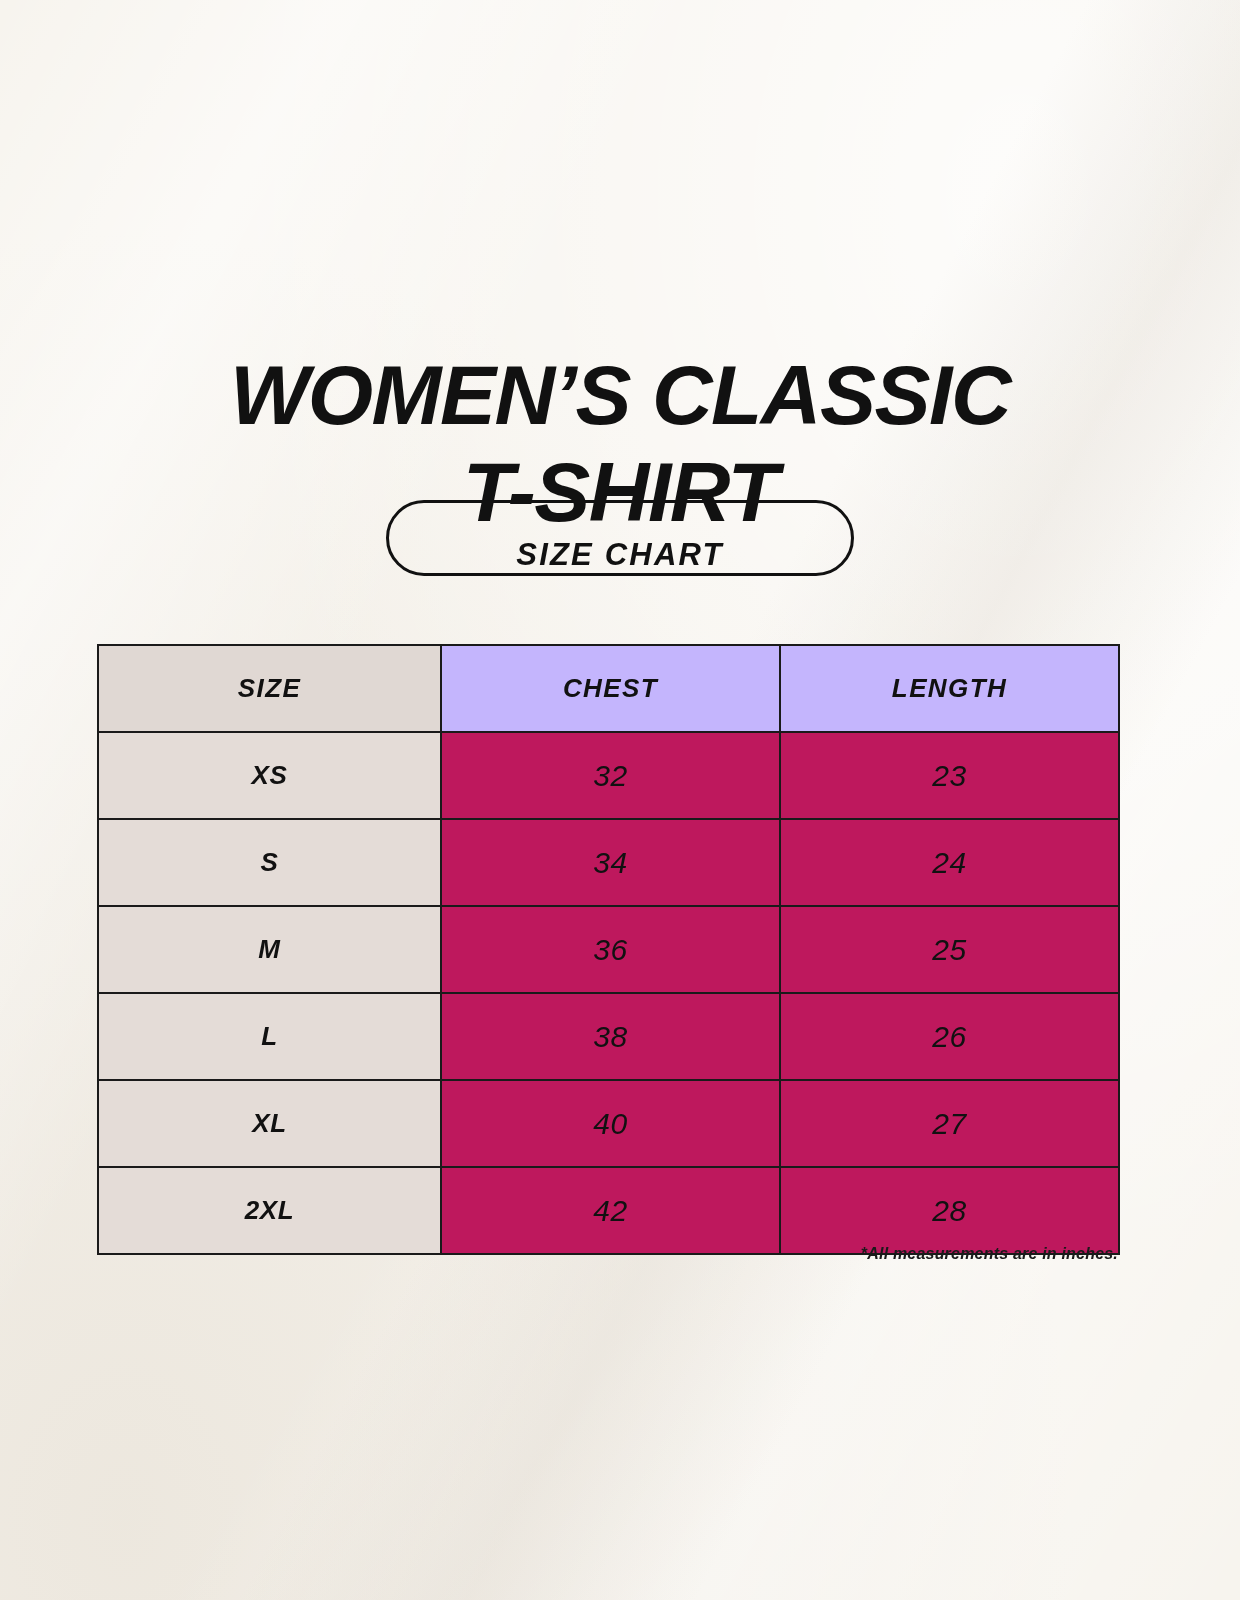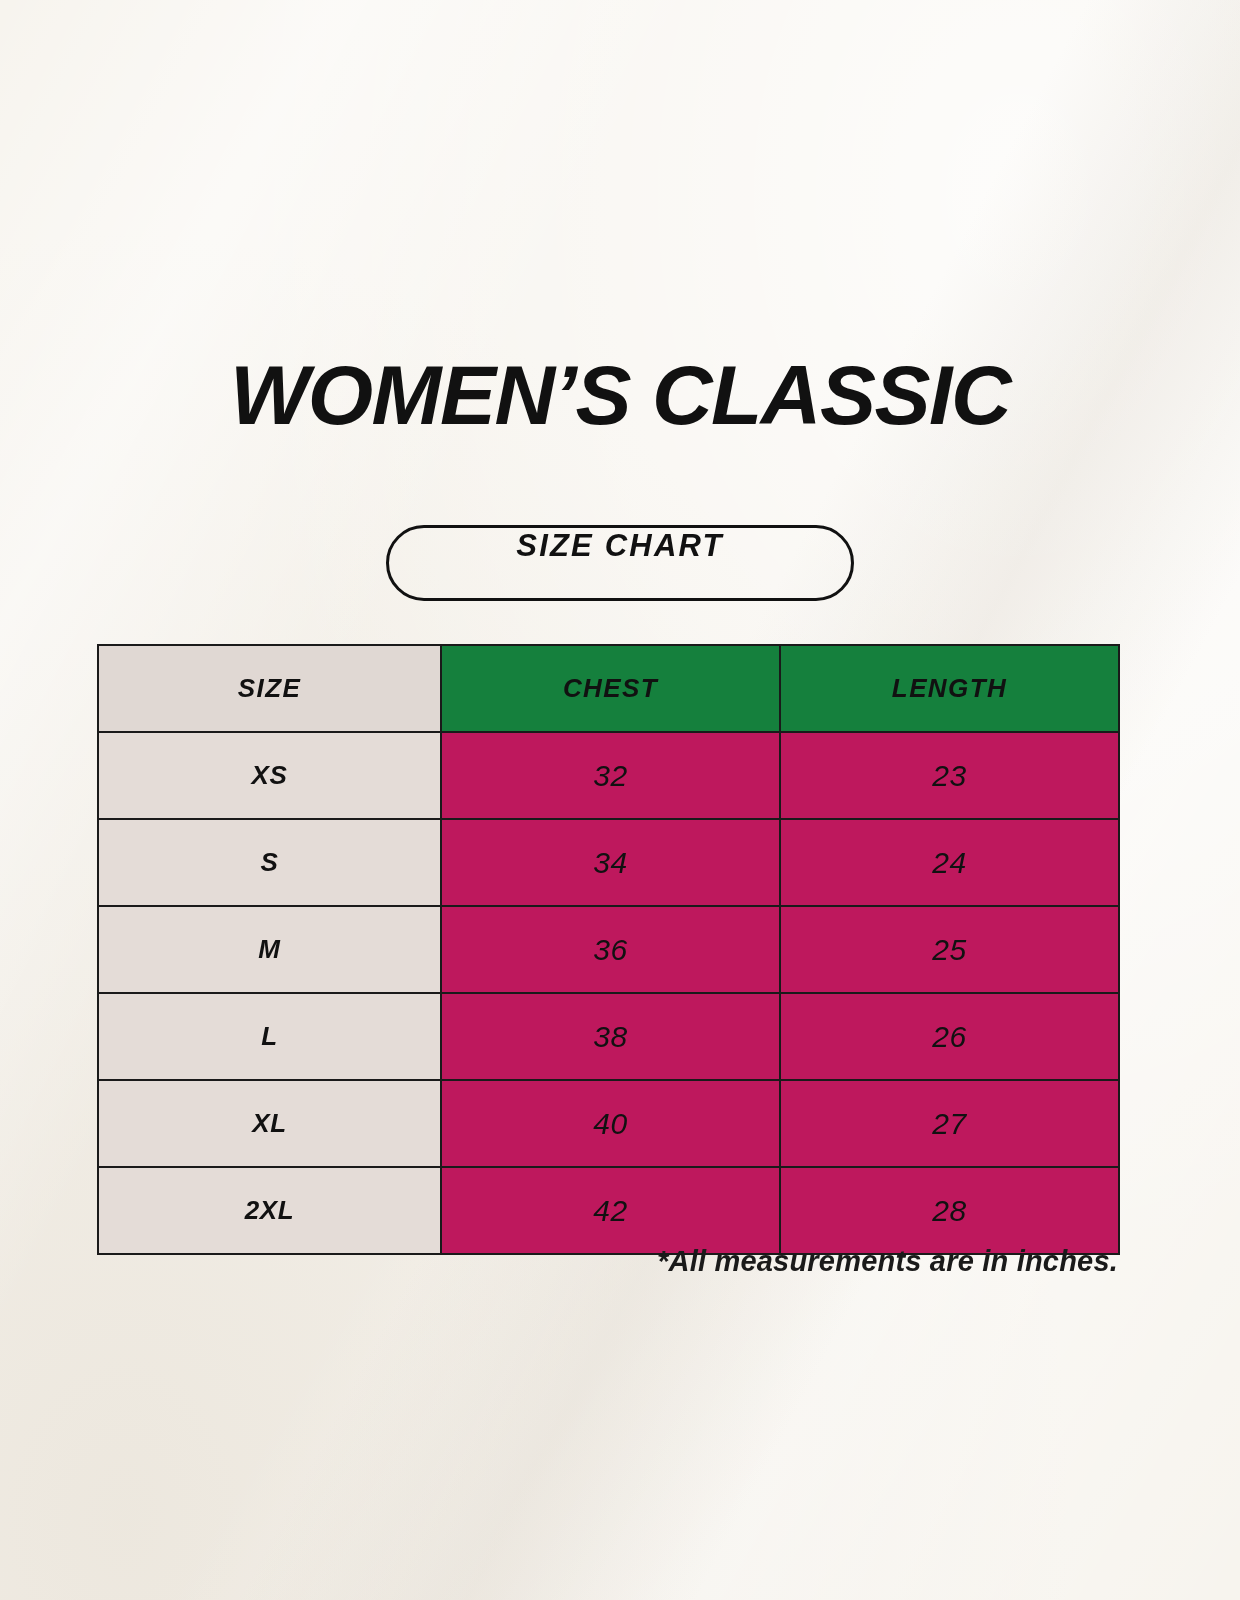--- a/index.html
+++ b/index.html
@@ -51,27 +51,27 @@
   }
   .title .line2 {
     display: block;
     margin-top: 14px;
   }
 
   .pill {
     position: absolute;
     left: 50%;
     transform: translateX(-50%);
-    top: 525px;
+    top: 500px;
     width: 468px;
     height: 76px;
     border: 3px solid #111111;
     border-radius: 40px;
     display: flex;
-    align-items: flex-start;
+    align-items: flex-end;
     justify-content: center;
     box-sizing: border-box;
     background: transparent;
   }
   .pill span {
     font-size: 31px;
     font-weight: 700;
     letter-spacing: 2.2px;
     color: #111111;
   }
@@ -100,56 +100,57 @@
 
   thead th {
     font-size: 26px;
     font-weight: 700;
     letter-spacing: 1.4px;
   }
   th.head-size {
     background: #e0d8d3;
   }
   th.head-val {
-    background: #15803d;
+    background: #c4b5fd;
   }
 
   tbody td.cell-size {
     background: #e4dcd7;
     font-size: 26px;
     font-weight: 700;
     letter-spacing: 0.6px;
   }
   tbody td.cell-val {
     background: #be185d;
     font-size: 30px;
     font-weight: 400;
     letter-spacing: 0.5px;
   }
 
   .footnote {
     position: absolute;
     right: 122px;
     top: 1245px;
-    font-size: 29px;
+    font-size: 16px;
     font-weight: 700;
     letter-spacing: 0.2px;
     color: #1a1a1a;
     text-align: right;
   }
 </style>
 </head>
 <body>
 
 <div class="bg-layer"></div>
 
 <div class="page">
 
   <h1 class="title">
     <span class="line1">WOMEN’S CLASSIC</span>
+    <span class="line2">T-SHIRT</span>
   </h1>
 
   <div class="pill">
     <span>SIZE CHART</span>
   </div>
 
   <div class="table-wrap">
     <table class="size-table">
       <colgroup>
         <col class="col-size">

